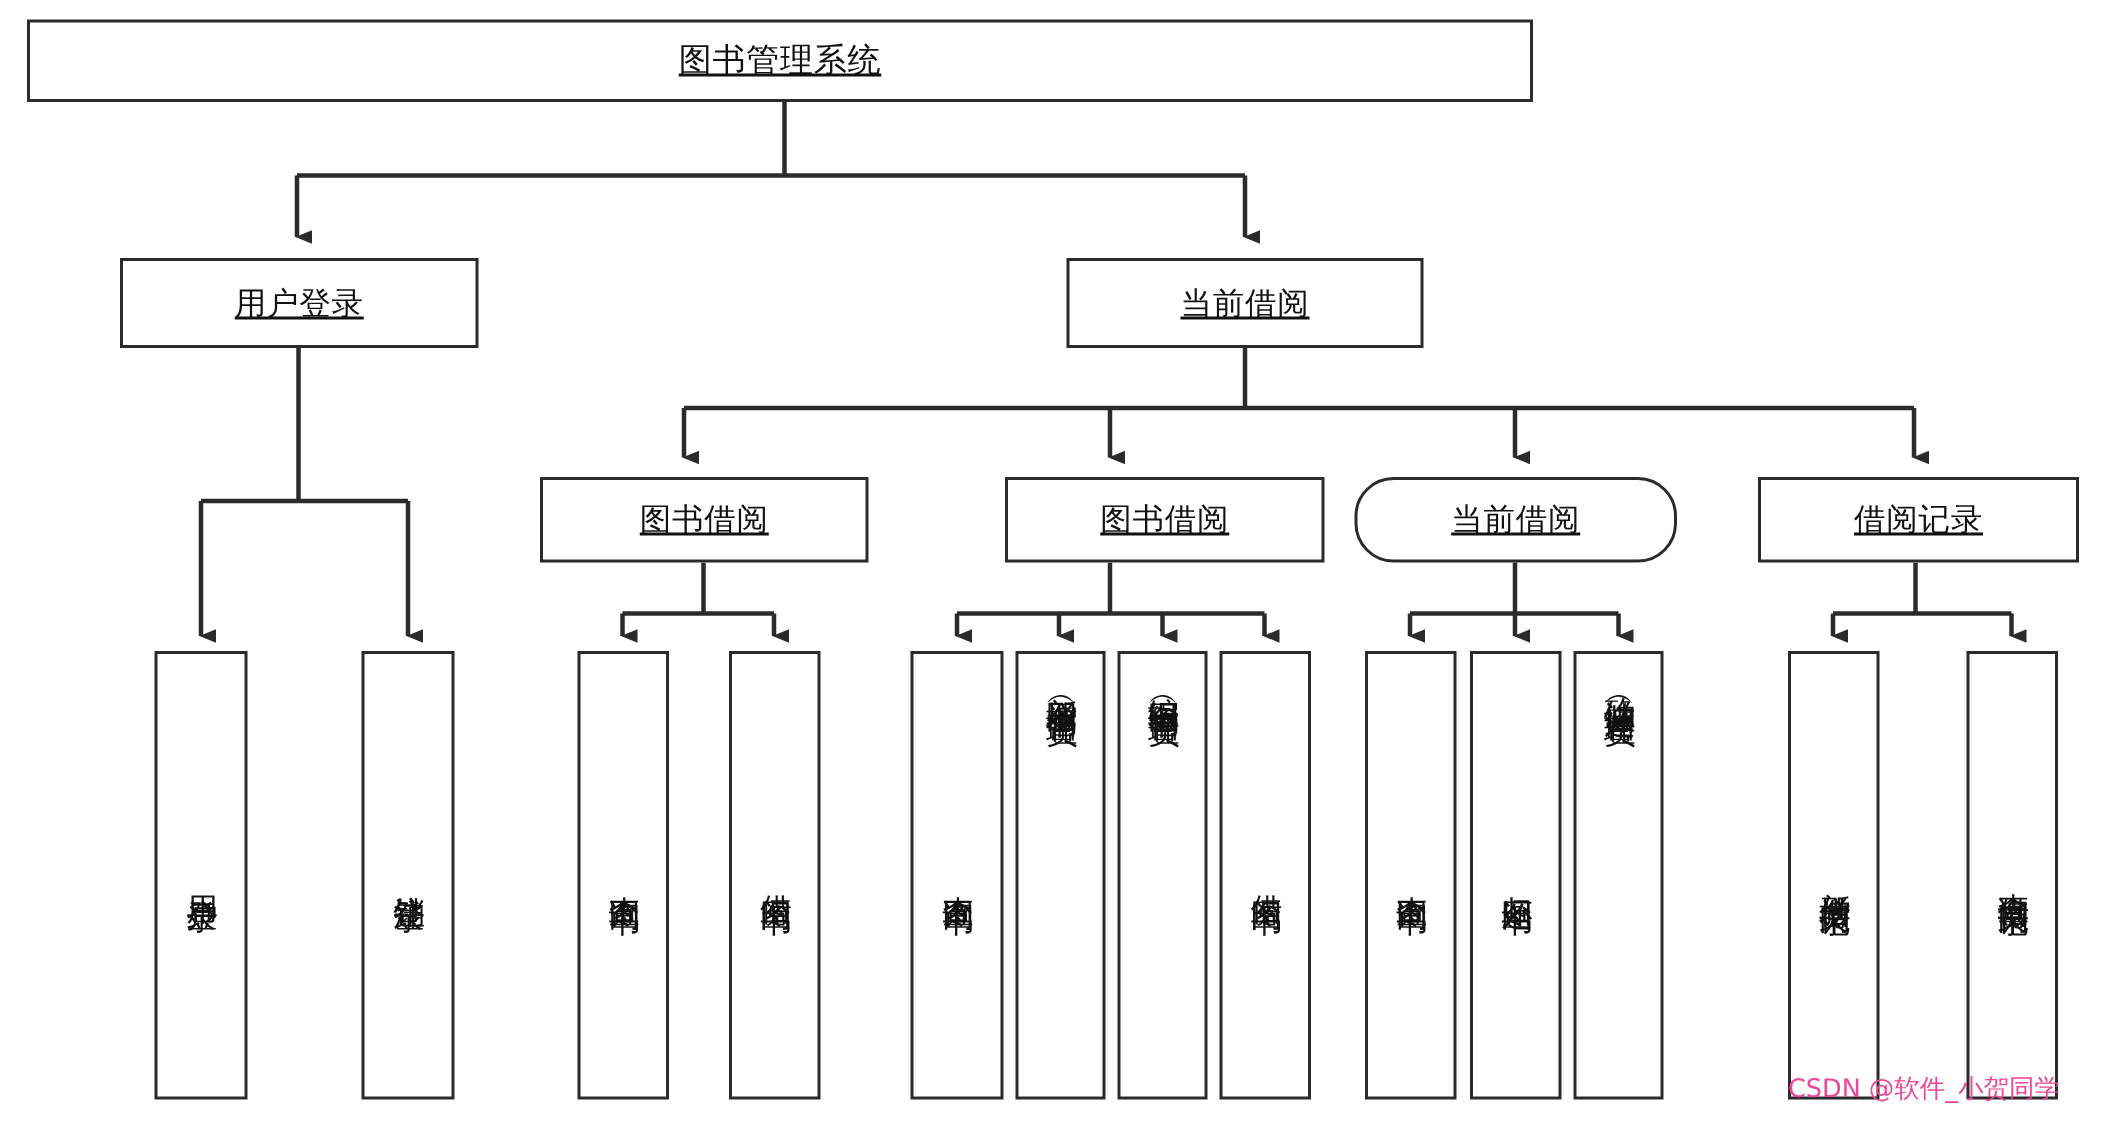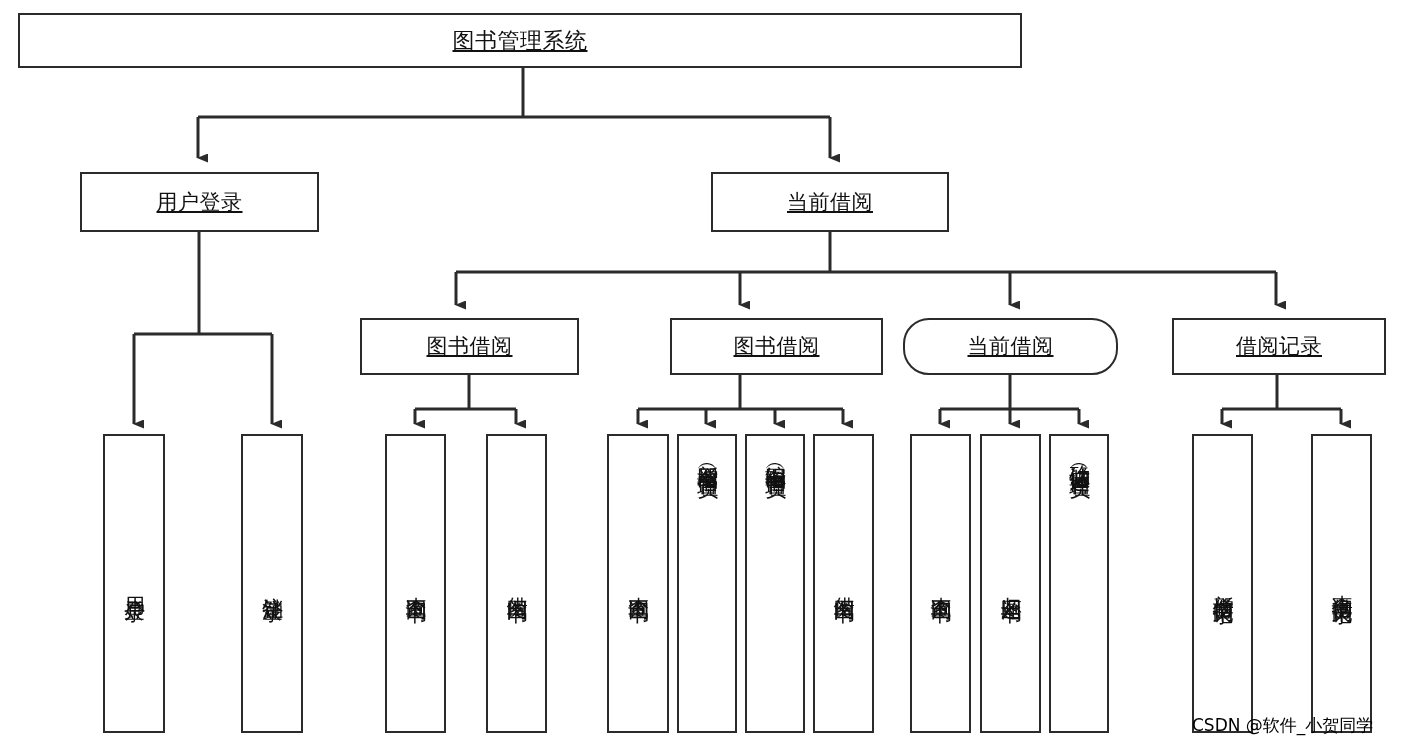--- a/index.html
+++ b/index.html
@@ -59,21 +59,21 @@
     text-orientation: upright;
     font-size: 21px;
     line-height: 1.12;
     letter-spacing: 2px;
     white-space: nowrap;
   }
   
   .node.v.mid { align-items: center; padding-top: 0; }
   .watermark {
     position: absolute;
-    color: #000000;
+    color: #ec4899;
     font-size: 17px;
     white-space: nowrap;
     user-select: none;
   }
 </style>
 </head>
 <body>
 
 <div id="canvas">
 

